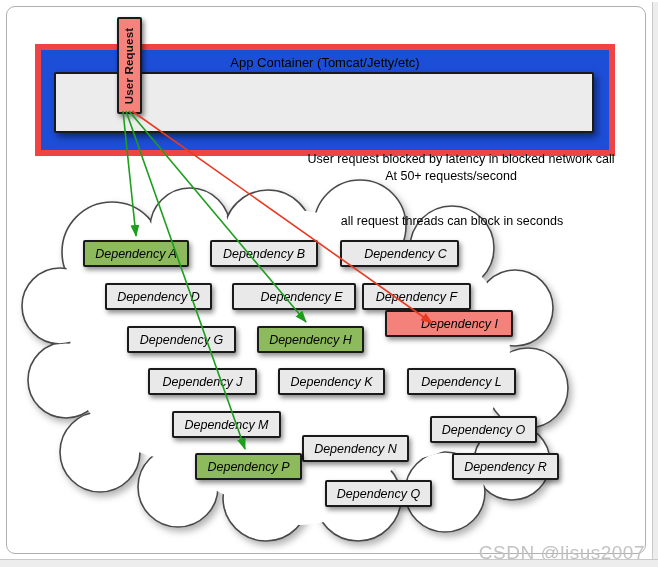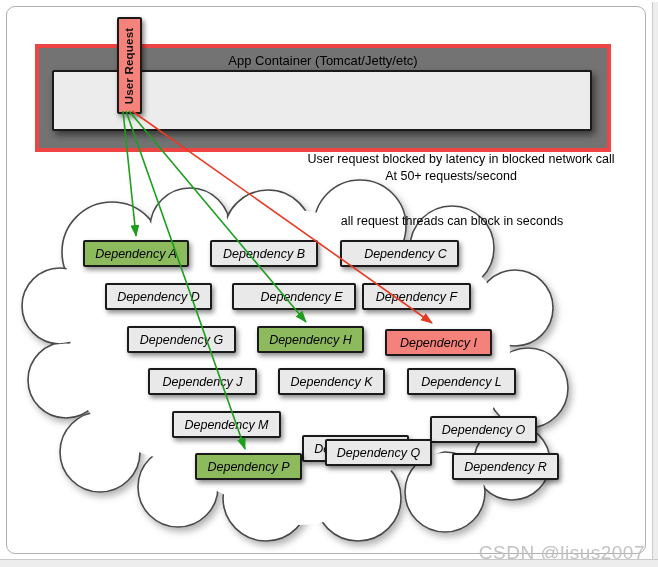--- a/index.html
+++ b/index.html
@@ -18,21 +18,21 @@
     position:absolute;left:652px;top:2px;width:6px;height:558px;
     background:#ededed;border-left:1px solid #c9c9c9;
   }
   .bottom-strip{
     position:absolute;left:0;top:559px;width:658px;height:8px;
     background:#ededed;border-top:1px solid #c9c9c9;
   }
   
   .app-container{
     position:absolute;left:35px;top:44px;width:568px;height:100px;
-    border:4px solid #ef4444;background:#737373;
+    border:6px solid #ef4444;background:#1d4ed8;
   }
   .app-title{
     position:absolute;left:0;top:5px;width:100%;
     text-align:center;font-size:13px;color:#000;
   }
   .thread-pool{
     position:absolute;left:13px;top:22px;width:536px;height:57px;
     background:#ececec;border:2px solid #1a1a1a;border-radius:2px;
     box-shadow:3px 4px 7px rgba(0,0,0,0.5);
   }
@@ -142,29 +142,29 @@
 
   <div id="dep-layer">
       <div class="dep green" style="left: 83px; top: 240px; width: 102px;">Dependency A</div>
       <div class="dep gray" style="left: 210px; top: 240px; width: 104px;">Dependency B</div>
       <div class="dep gray" style="left: 340px; top: 240px; width: 103px; padding-left: 12px;">Dependency C</div>
       <div class="dep gray" style="left: 105px; top: 283px; width: 103px;">Dependency D</div>
       <div class="dep gray" style="left: 232px; top: 283px; width: 105px; padding-left: 15px;">Dependency E</div>
       <div class="dep gray" style="left: 362px; top: 283px; width: 105px;">Dependency F</div>
       <div class="dep gray" style="left: 127px; top: 326px; width: 105px;">Dependency G</div>
       <div class="dep green" style="left: 257px; top: 326px; width: 103px;">Dependency H</div>
-      <div class="dep red" style="left: 385px; top: 329px; width: 103px;">Dependency I</div>
+      <div class="dep red" style="left: 385px; top: 310px; width: 103px; padding-left: 21px;">Dependency I</div>
       <div class="dep gray" style="left: 148px; top: 368px; width: 105px;">Dependency J</div>
       <div class="dep gray" style="left: 278px; top: 368px; width: 103px;">Dependency K</div>
       <div class="dep gray" style="left: 407px; top: 368px; width: 105px;">Dependency L</div>
       <div class="dep gray" style="left: 172px; top: 411px; width: 105px;">Dependency M</div>
       <div class="dep gray" style="left: 302px; top: 411px; width: 103px; margin-top: 24px;">Dependency N</div>
       <div class="dep gray" style="left: 430px; top: 416px; width: 103px;">Dependency O</div>
       <div class="dep green" style="left: 195px; top: 453px; width: 103px;">Dependency P</div>
-      <div class="dep gray" style="left: 325px; top: 439px; width: 103px;">Dependency Q</div>
+      <div class="dep gray" style="left: 325px; top: 480px; width: 103px;">Dependency Q</div>
       <div class="dep gray" style="left: 452px; top: 453px; width: 103px;">Dependency R</div>
     </div>
 
   <svg id="arrow-layer" class="layer" width="658" height="567">
     <defs>
       <marker id="ah-green" markerUnits="userSpaceOnUse" markerWidth="13" markerHeight="10" refX="11" refY="4.5" orient="auto">
         <path d="M0,0 L12,4.5 L0,9 Z" fill="#1d9e1d"></path>
       </marker>
       <marker id="ah-red" markerUnits="userSpaceOnUse" markerWidth="13" markerHeight="10" refX="11" refY="4.5" orient="auto">
         <path d="M0,0 L12,4.5 L0,9 Z" fill="#e83a23"></path>

